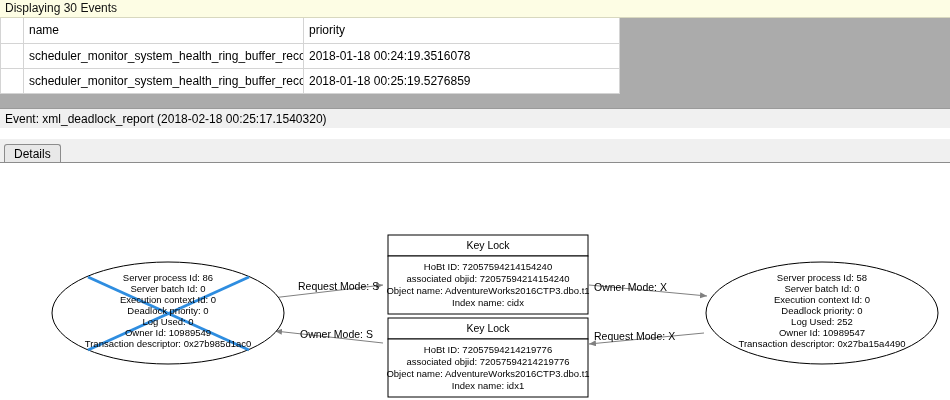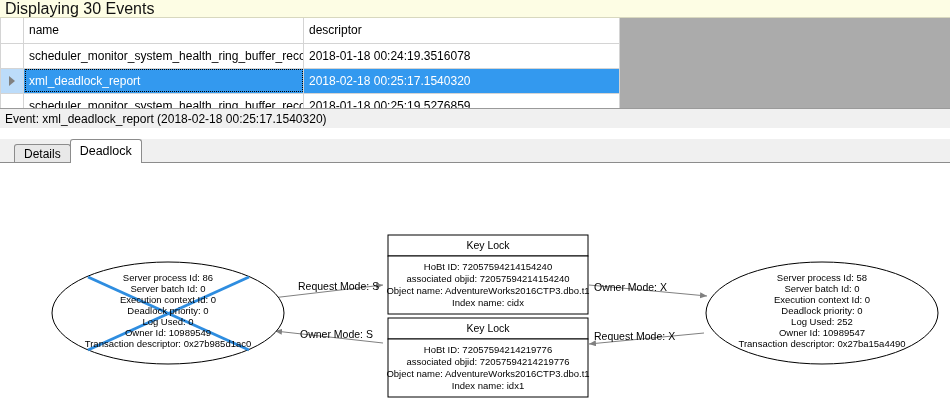--- a/index.html
+++ b/index.html
@@ -31,21 +31,21 @@
     width: 950px;
     height: 18px;
     background: #fdfde4;
     border-bottom: 1px solid #d8d8bf;
     box-sizing: border-box;
     display: flex;
     align-items: center;
     padding-left: 5px;
   }
   .events-banner .txt {
-    font-size: 16px;
+    font-size: 12px;
     color: #111111;
     line-height: 13px;
   }
 
   
   .grid-wrap {
     position: absolute;
     left: 0; top: 18px;
     width: 950px;
     height: 101px;
@@ -122,21 +122,21 @@
 
   
   .tabstrip {
     position: absolute;
     left: 0; top: 139px;
     width: 950px;
     height: 24px;
     background: #f0f0f0;
     display: flex;
     align-items: flex-end;
-    padding-left: 14px;
+    padding-left: 4px;
     box-sizing: border-box;
   }
   .tab {
     height: 19px;
     line-height: 19px;
     padding: 0 9px;
     font-size: 12px;
     border: 1px solid #8c8c8c;
     border-bottom: none;
     border-radius: 3px 3px 0 0;
@@ -196,52 +196,44 @@
     <table class="grid">
       <colgroup>
         <col class="c-sel">
           <col class="c-name">
           <col class="c-ts">
       </colgroup>
       <thead>
         <tr>
           <th></th>
           <th>name</th>
-          <th>descriptor</th>
+          <th>priority</th>
         </tr>
       </thead>
       <tbody>
         <tr>
           <td class="rowhdr"></td>
           <td>scheduler_monitor_system_health_ring_buffer_recorded</td>
           <td>2018-01-18 00:24:19.3516078</td>
         </tr>
-        <tr class="selected">
-          <td class="rowhdr">
-            <span class="rowmarker"></span>
-          </td>
-          <td class="focuscell">xml_deadlock_report</td>
-          <td>2018-02-18 00:25:17.1540320</td>
-        </tr>
         <tr>
           <td class="rowhdr"></td>
           <td>scheduler_monitor_system_health_ring_buffer_recorded</td>
           <td>2018-01-18 00:25:19.5276859</td>
         </tr>
       </tbody>
     </table>
   </div>
 
   <div class="event-line">
     <span class="txt">Event: xml_deadlock_report (2018-02-18 00:25:17.1540320)</span>
   </div>
 
   <div class="tabstrip">
     <div class="tab">Details</div>
-    <div class="tab active">Deadlock</div>
   </div>
 
   <div class="deadlock-canvas">
     <svg width="950" height="237" viewBox="0 0 950 237" xmlns="http://www.w3.org/2000/svg">
       <defs>
         <marker id="arrowR" markerWidth="8" markerHeight="8" refX="7" refY="3" orient="auto" markerUnits="userSpaceOnUse">
           <path d="M0,0 L7,3 L0,6 z" fill="#808080"></path>
         </marker>
         <marker id="arrowL" markerWidth="8" markerHeight="8" refX="7" refY="3" orient="auto" markerUnits="userSpaceOnUse">
           <path d="M0,0 L7,3 L0,6 z" fill="#808080"></path>

